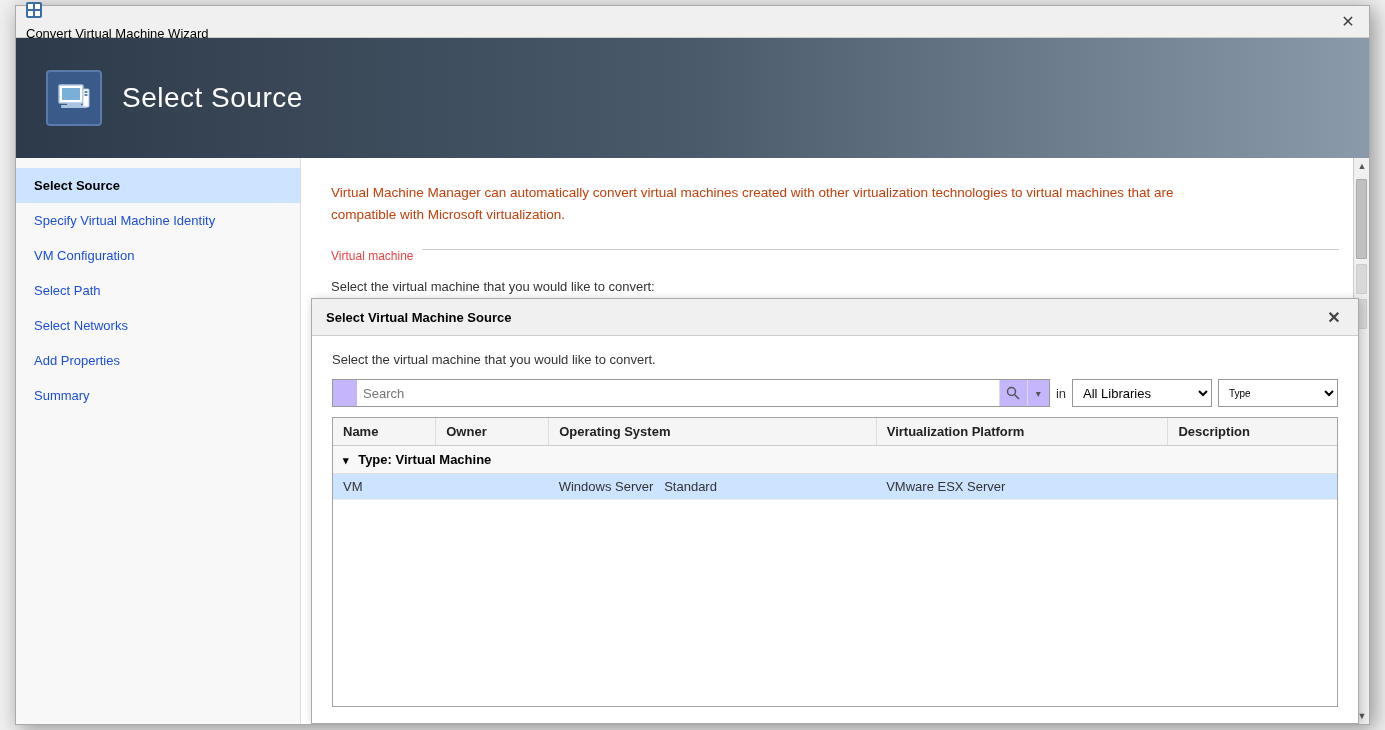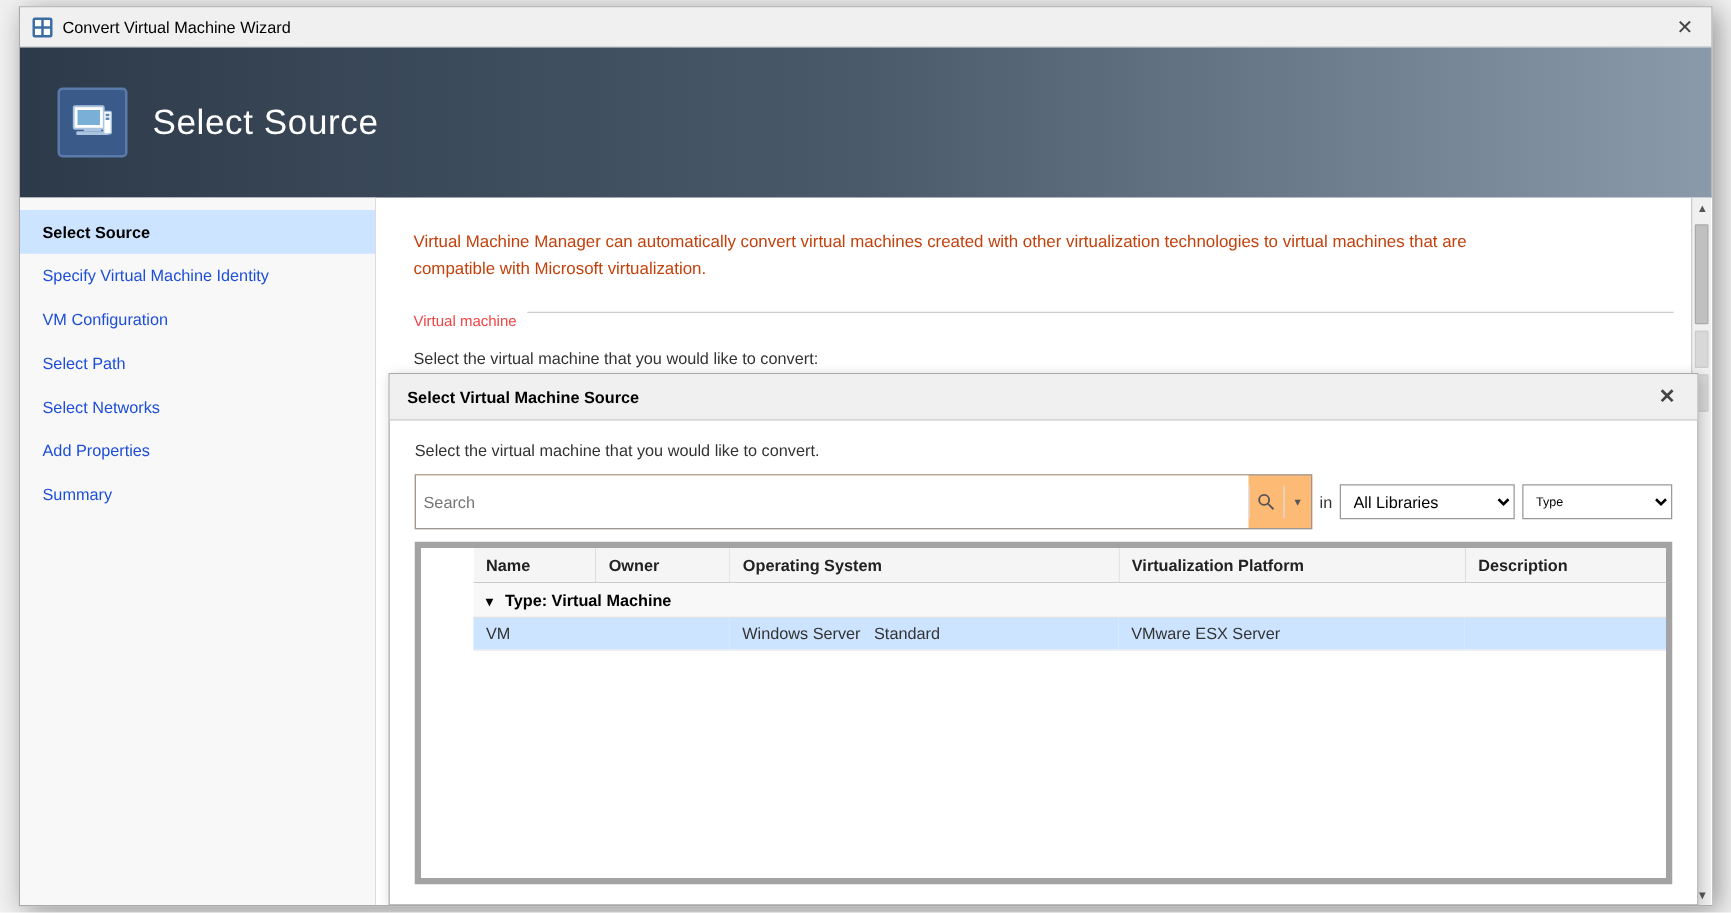--- a/index.html
+++ b/index.html
@@ -27,22 +27,22 @@
       background: #f0f0f0;
       border-bottom: 1px solid #ccc;
       display: flex;
       align-items: center;
       justify-content: space-between;
       padding: 6px 10px;
       height: 32px;
     }
     .title-bar-left {
       display: flex;
-      align-items: center;
       gap: 8px;
+      flex-direction: column;
     }
     .title-bar-icon {
       width: 16px;
       height: 16px;
       background: #3a6ea5;
       border-radius: 2px;
       display: flex;
       align-items: center;
       justify-content: center;
       color: white;
@@ -223,23 +223,24 @@
     .search-bar {
       display: flex;
       align-items: center;
       gap: 6px;
       margin-bottom: 10px;
     }
     .search-input-wrapper {
       display: flex;
       align-items: center;
       border: 1px solid #999;
-      background: #fdba74;
-      height: 44px;
-      flex: 1;
+      background: #c4b5fd;
+      height: 28px;
+      flex: 1;
+      padding-left: 24px;
     }
     .search-input {
       flex: 1;
       border: none;
       outline: none;
       padding: 0 6px;
       font-size: 13px;
       height: 100%;
     }
     .search-icon-btn {
@@ -283,22 +284,21 @@
       border: 1px solid #999;
       background: white;
       font-size: 10px;
       padding: 0 6px;
       cursor: pointer;
       min-width: 120px;
     }
     .results-table {
       flex: 1;
       overflow: auto;
-      border: 5px solid #a3a3a3;
-      padding-left: 42px;
+      border: 1px solid #a3a3a3;
     }
     table {
       width: 100%;
       border-collapse: collapse;
       font-size: 13px;
     }
     thead th {
       background: #f5f5f5;
       border-bottom: 1px solid #ccc;
       border-right: 1px solid #ddd;

